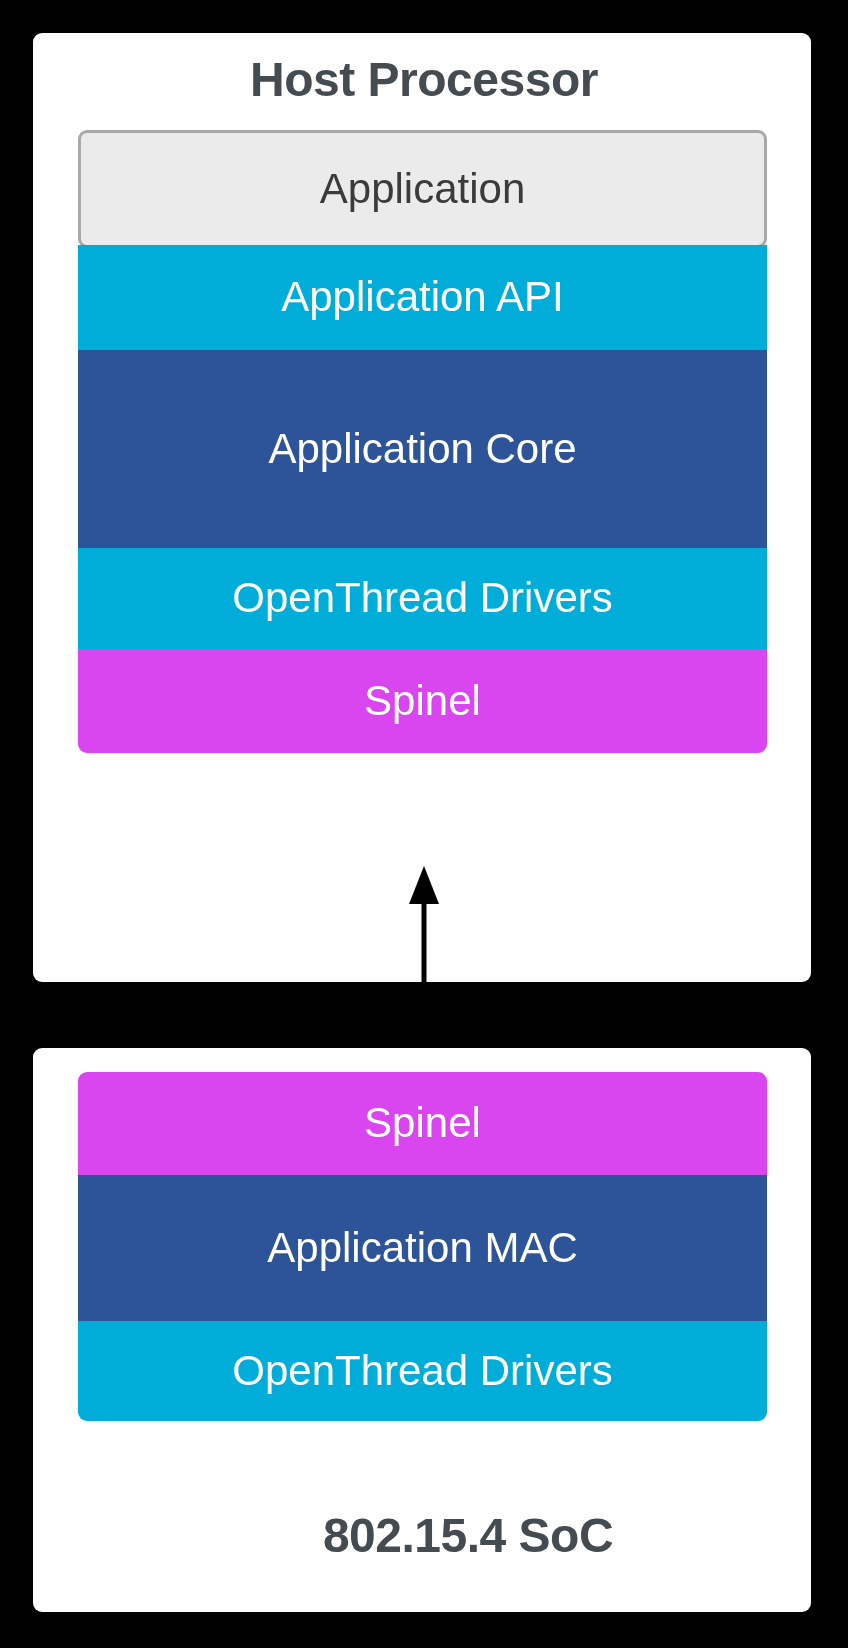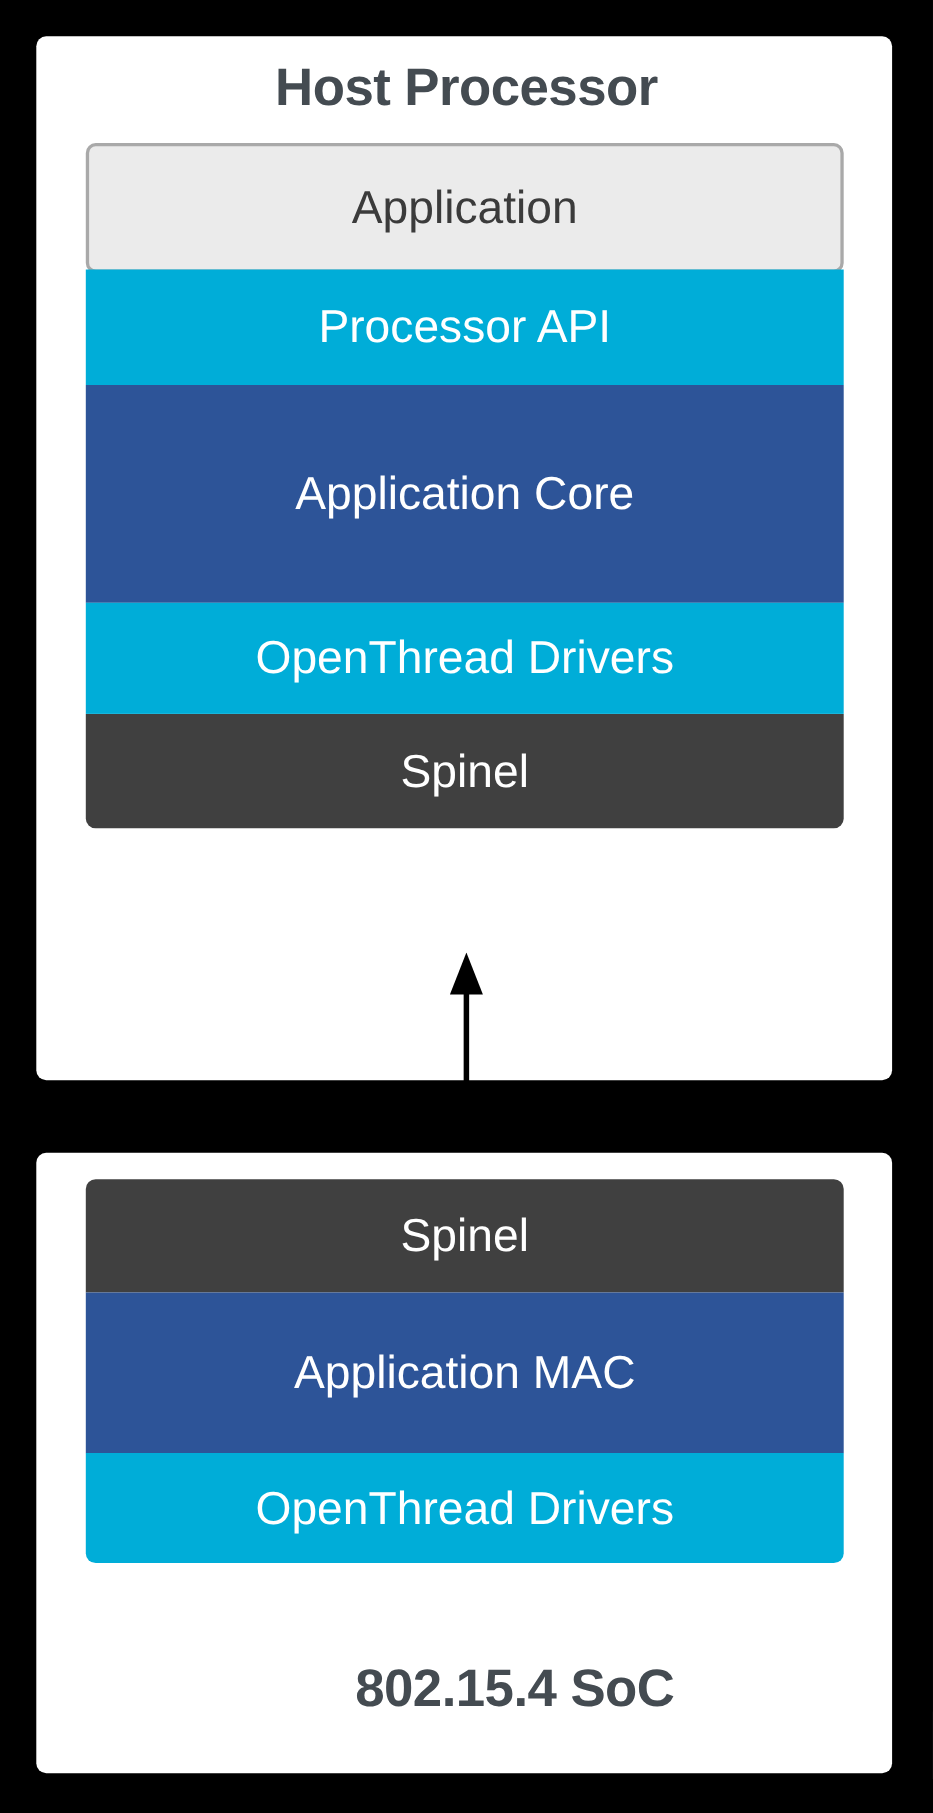--- a/index.html
+++ b/index.html
@@ -103,21 +103,21 @@
     background: #00ADD8;
     color: #FFFFFF;
     font-size: 42px;
   }
   .layer.navy {
     background: #2D5498;
     color: #FFFFFF;
     font-size: 42px;
   }
   .layer.red {
-    background: #404040;
+    background: #d946ef;
     color: #FFFFFF;
     font-size: 42px;
   }
 
   
   .round-top    { border-top-left-radius: 9px;    border-top-right-radius: 9px; }
   .round-bottom { border-bottom-left-radius: 9px; border-bottom-right-radius: 9px; }
 
   
   .h-app     { height: 118px; }
@@ -151,21 +151,21 @@
   <div class="panel-caption" id="host-title">Host Processor</div>
 
   <div class="stack" id="stack-host">
 
     <div class="layer gray first h-app round-top">
       <span class="layer-label">Application</span>
     </div>
 
 
     <div class="layer cyan h-api">
-      <span class="layer-label">Processor API</span>
+      <span class="layer-label">Application API</span>
     </div>
 
     <div class="layer navy h-core">
       <span class="layer-label">Application Core</span>
     </div>
 
     <div class="layer cyan h-drivers">
       <span class="layer-label">OpenThread Drivers</span>
     </div>
 

